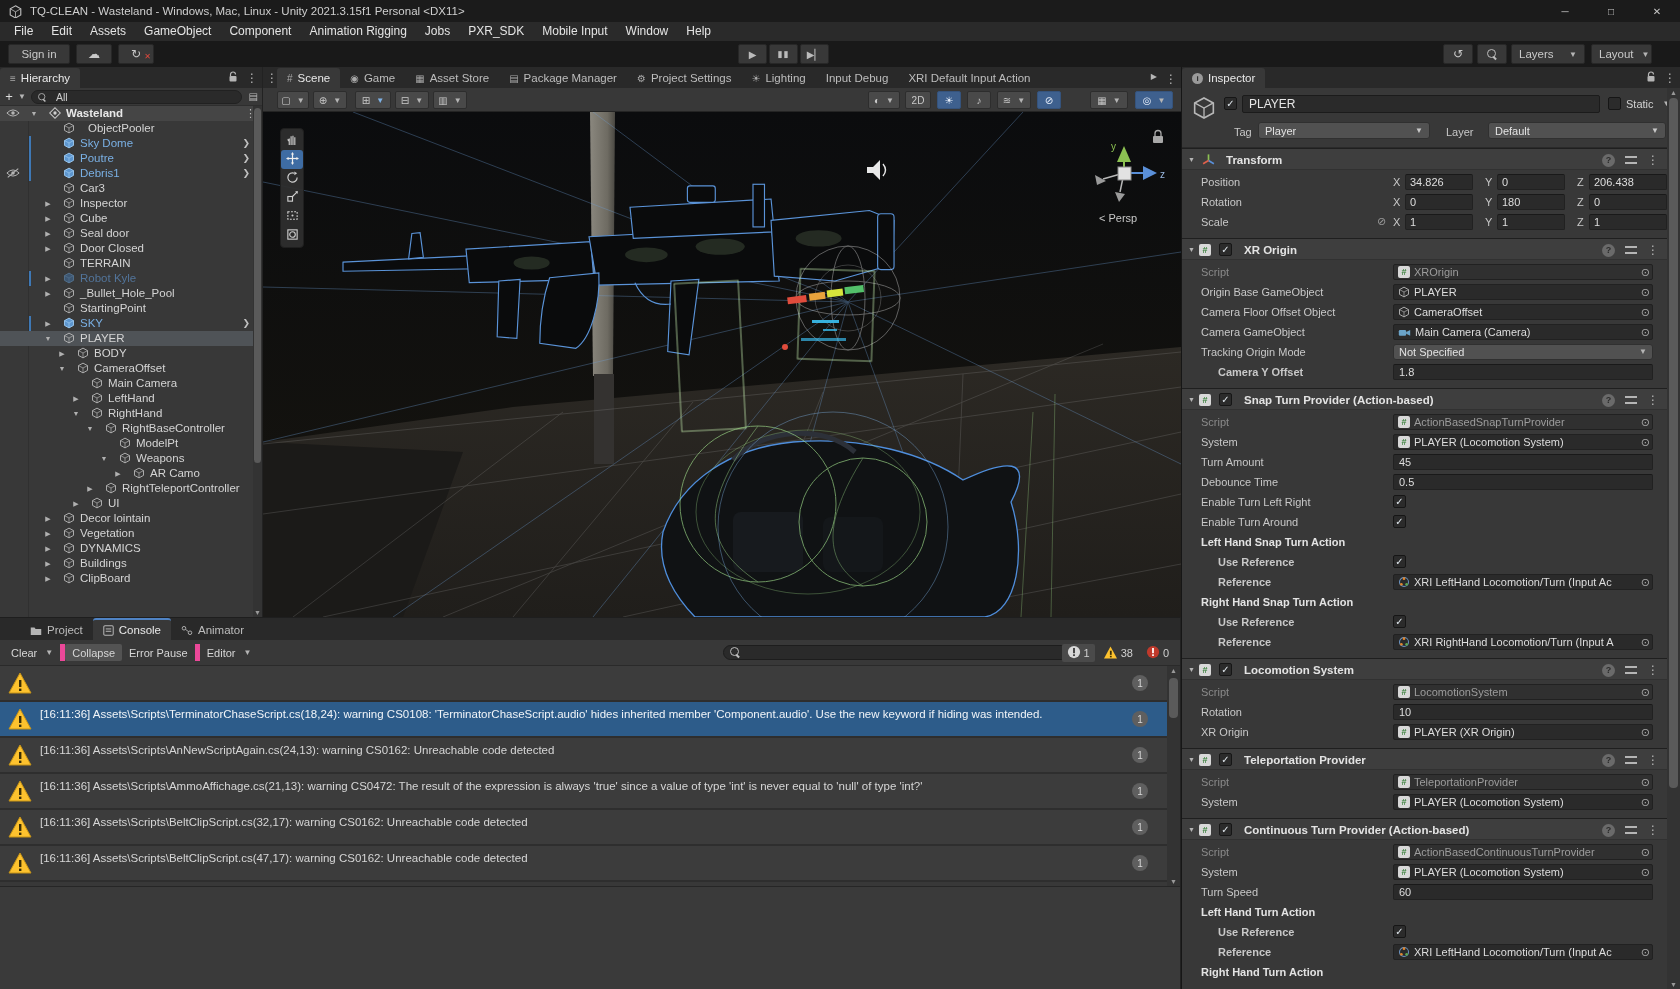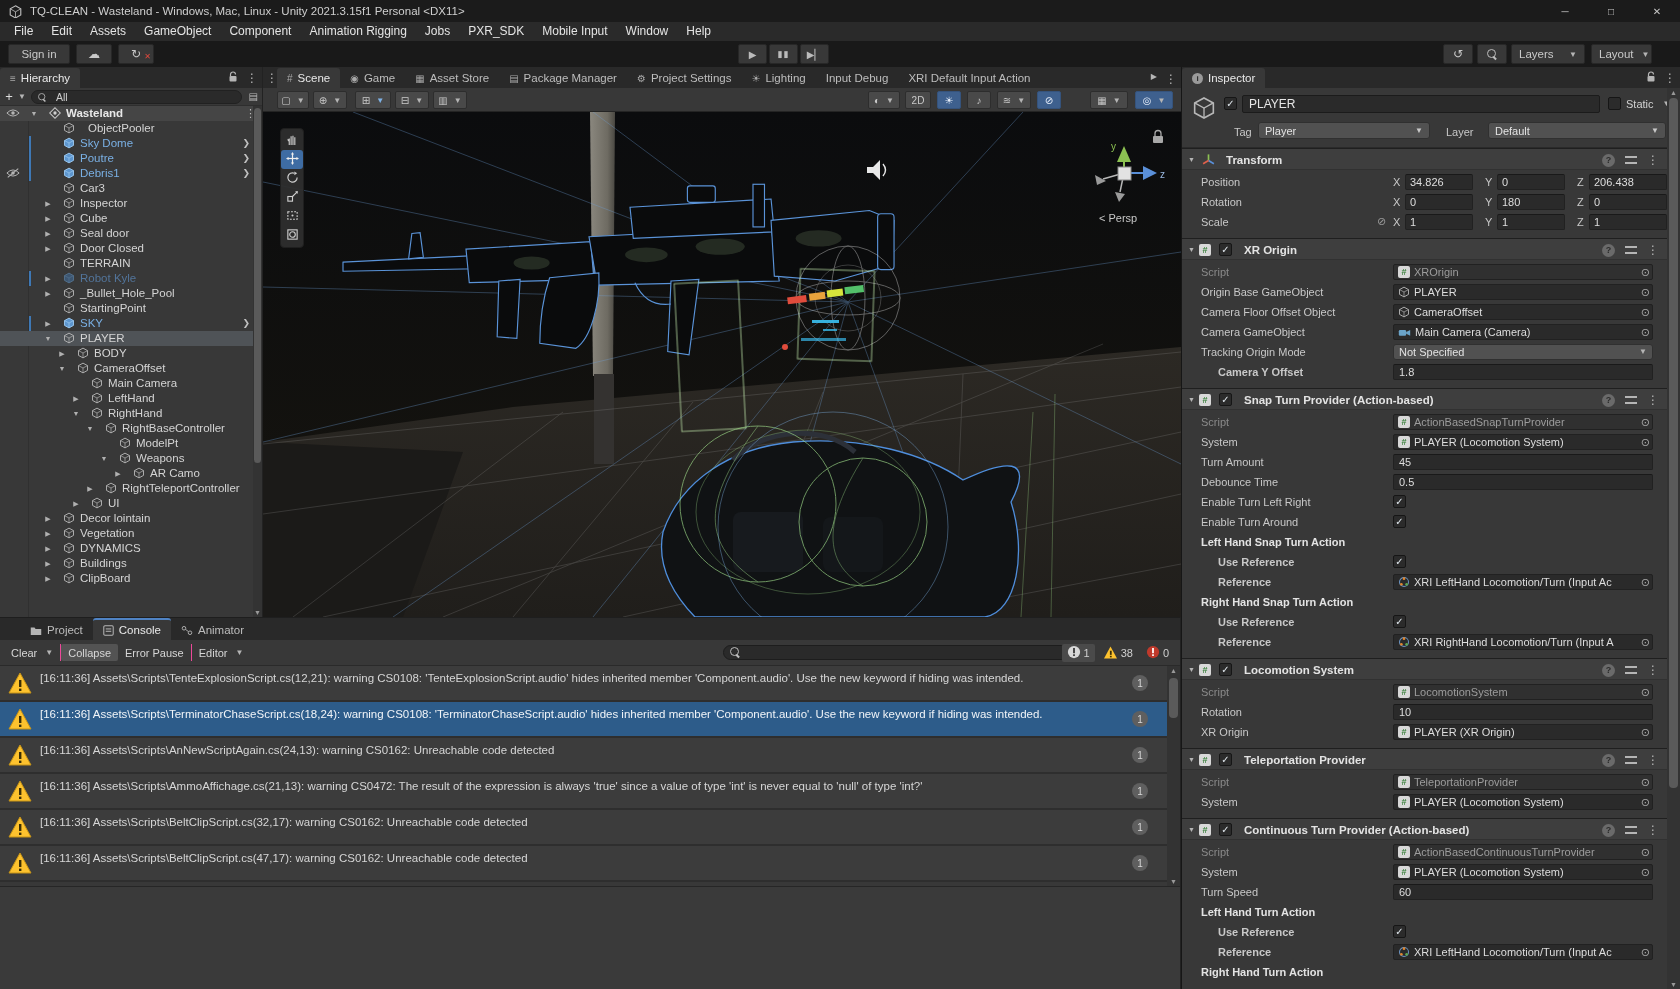--- a/index.html
+++ b/index.html
@@ -67,21 +67,21 @@
   .viewport{position:absolute;left:0;top:45px;width:918px;height:505px;background:#0d0e10;overflow:hidden;}
   .toolpalette{position:absolute;left:17px;top:16px;width:24px;background:#2e2e2ef2;border:1px solid #1f1f1f;border-radius:4px;padding:2px 0;}
   .toolbtn{width:22px;height:19px;margin:0 auto;display:flex;align-items:center;justify-content:center;border-radius:3px;}
   .toolbtn.active{background:#3e6ca3;}
 
   
   .console{position:absolute;left:0;top:617px;width:1181px;height:372px;background:#383838;border-top:1px solid #1e1e1e;border-right:1px solid #222;}
   .console .tab.active{border-top:2px solid #4f83c4;height:22px;}
   .console .tabstrip{height:22px;}
   .ctoolbar{position:absolute;left:0;top:22px;right:0;height:26px;background:#383838;border-bottom:1px solid #2a2a2a;display:flex;align-items:center;padding:0 4px;}
-  .cbtn{height:17px;display:flex;align-items:center;padding:0 7px;color:#d6d6d6;font-size:11px;border-right:1px solid #ec4899;gap:4px;}
+  .cbtn{height:17px;display:flex;align-items:center;padding:0 7px;color:#d6d6d6;font-size:11px;border-right:5px solid #ec4899;gap:4px;}
   .cbtn.toggled{background:#535353;border-radius:2px;border-right:none;}
   .csearch{position:absolute;left:723px;width:346px;height:15px;top:5px;background:#2a2a2a;border:1px solid #1d1d1d;border-radius:8px;display:flex;align-items:center;padding:0 6px;gap:5px;}
   .csearch input{flex:1;background:transparent;border:none;outline:none;color:#ccc;font-size:10.5px;}
   .ccounts{position:absolute;right:6px;top:4px;display:flex;align-items:center;gap:3px;}
   .ccount{display:flex;align-items:center;gap:3px;padding:0 5px;height:18px;color:#d0d0d0;font-size:11px;}
   .clist{position:absolute;left:0;top:48px;width:1168px;height:218px;overflow:hidden;}
   .centry{position:relative;height:36px;background:#3c3c3c;border-bottom:2px solid #2e2e2e;}
   .centry.selected{background:#2d5c8a;}
   .centry .wico{position:absolute;left:8px;top:6px;}
   .centry .ctext{position:absolute;left:40px;right:50px;top:6px;font-size:11.5px;color:#d6d6d6;white-space:nowrap;overflow:hidden;}
@@ -890,21 +890,20 @@
           </div>
         </div>
     </div>
     <div class="clist" id="clist">
         <div class="centry">
           <span class="wico"><svg width="24" height="22" viewBox="0 0 24 22">
               <polygon points="12,1 23,21 1,21" fill="#fdc22e" stroke="#c79417" stroke-width="1"></polygon>
               <rect x="11" y="8" width="2.4" height="7" fill="#3a2e06"></rect>
               <rect x="11" y="16.6" width="2.4" height="2.4" fill="#3a2e06"></rect>
             </svg></span>
-          <span class="ctext">[16:11:36] Assets\Scripts\TenteExplosionScript.cs(12,21): warning CS0108: 'TenteExplosionScript.audio' hides inherited member 'Component.audio'. Use the new keyword if hiding was intended.</span>
           <span class="cbadge">1</span>
         </div>
         <div class="centry selected">
           <span class="wico"><svg width="24" height="22" viewBox="0 0 24 22">
               <polygon points="12,1 23,21 1,21" fill="#fdc22e" stroke="#c79417" stroke-width="1"></polygon>
               <rect x="11" y="8" width="2.4" height="7" fill="#3a2e06"></rect>
               <rect x="11" y="16.6" width="2.4" height="2.4" fill="#3a2e06"></rect>
             </svg></span>
           <span class="ctext">[16:11:36] Assets\Scripts\TerminatorChaseScript.cs(18,24): warning CS0108: 'TerminatorChaseScript.audio' hides inherited member 'Component.audio'. Use the new keyword if hiding was intended.</span>
           <span class="cbadge">1</span>

